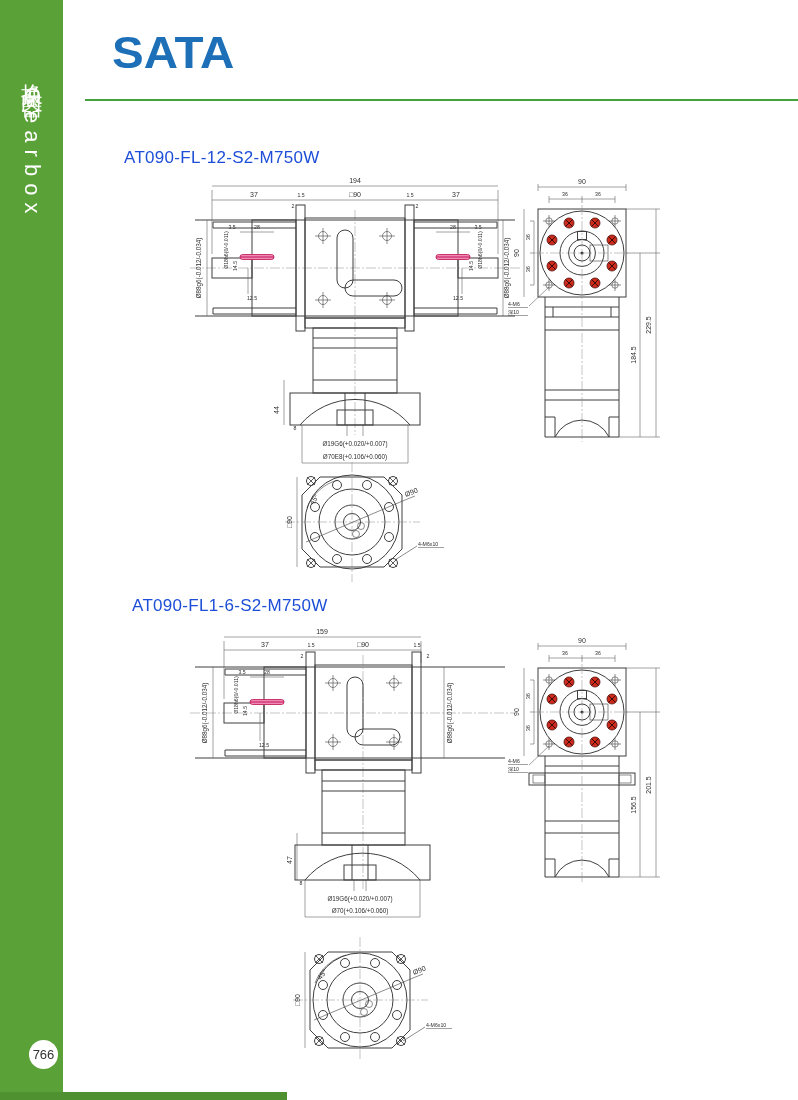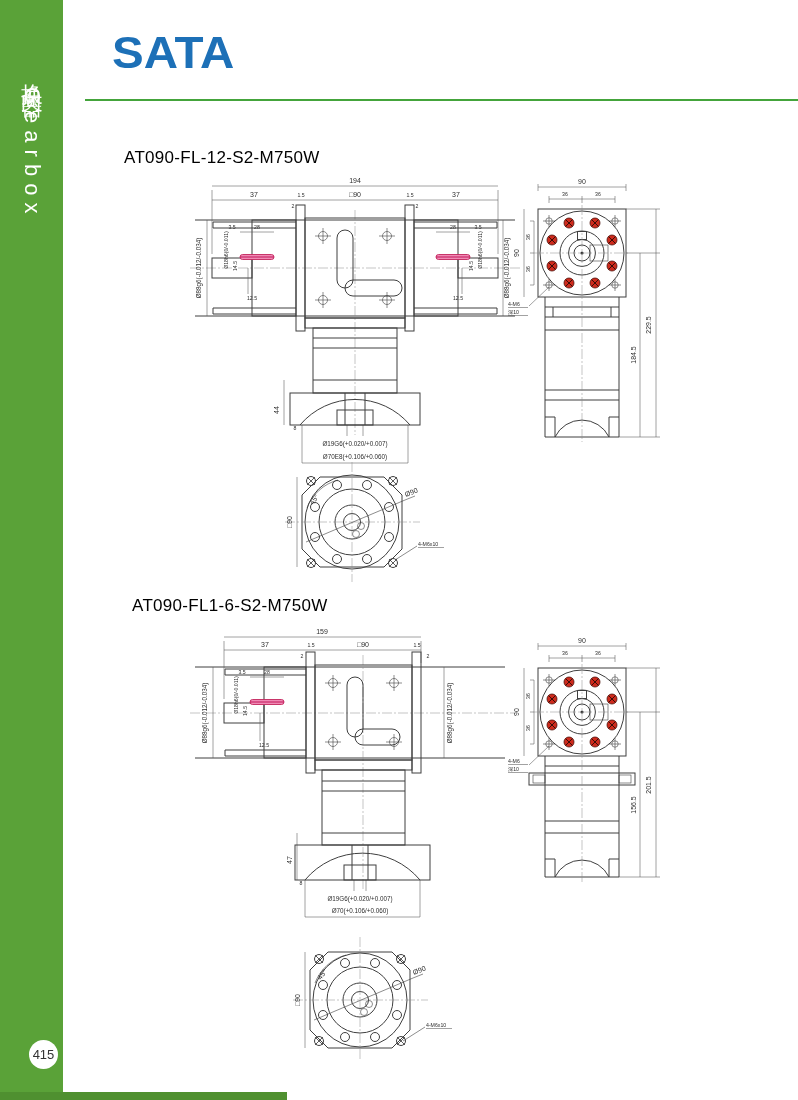--- a/index.html
+++ b/index.html
@@ -4,21 +4,21 @@
 <style>
   html,body{margin:0;padding:0}
   body{width:798px;height:1100px;position:relative;background:#fff;overflow:hidden;
        font-family:"Liberation Sans",sans-serif}
   .sidebar{position:absolute;left:0;top:0;width:63px;height:1100px;background:#5aa238}
   .sidebar-text{position:absolute;left:17px;top:66px;writing-mode:vertical-rl;text-orientation:mixed;
        color:#fff;font-size:22px;letter-spacing:7px;white-space:nowrap}
   .logo{position:absolute;left:112px;top:28px;font-size:44px;font-weight:800;color:#1d70b7;
        letter-spacing:0px;transform:scaleX(1.08);transform-origin:left top}
   .rule{position:absolute;left:85px;top:99px;width:713px;height:2px;background:#44a43b}
-  .dtitle{position:absolute;font-size:17px;color:#000000;letter-spacing:.3px}
+  .dtitle{position:absolute;font-size:17px;color:#1d4ed8;letter-spacing:.3px}
   #t1{left:124px;top:148px}
   #t2{left:132px;top:596px}
   .badge{position:absolute;left:29px;top:1040px;width:29px;height:29px;border-radius:50%;
        background:#fff;display:flex;align-items:center;justify-content:center;
        font-size:13px;color:#333}
   .bstrip{position:absolute;left:0;top:1092px;width:287px;height:8px;background:#4f9030}
   svg{position:absolute;overflow:visible}
   #svg1{left:100px;top:170px}
   #svg2{left:100px;top:625px}
   .ln{stroke:#3f3f3f;stroke-width:1;fill:none}
@@ -41,21 +41,21 @@
 <body>
 
 <div class="sidebar">
   <div class="sidebar-text"><span>换向器</span><span>Gearbox</span></div>
 </div>
 <div class="logo">SATA</div>
 <div class="rule"></div>
 <div class="dtitle" id="t1">AT090-FL-12-S2-M750W</div>
 <div class="dtitle" id="t2">AT090-FL1-6-S2-M750W</div>
 <div class="badge">
-    <span>415</span>
+    <span>766</span>
   </div>
 <div class="bstrip"></div>
 
 <svg id="svg1" width="600" height="430" viewBox="0 0 600 430">
 
   <g>
     <path class="ln" d="M95,50 H415 M95,146 H415"></path>
     <path class="cl" d="M90,98 H420 M255,40 V265"></path>
     <rect class="ln" x="205" y="48" width="100" height="100"></rect>
     <rect class="ln" x="196" y="35" width="9" height="126"></rect>

